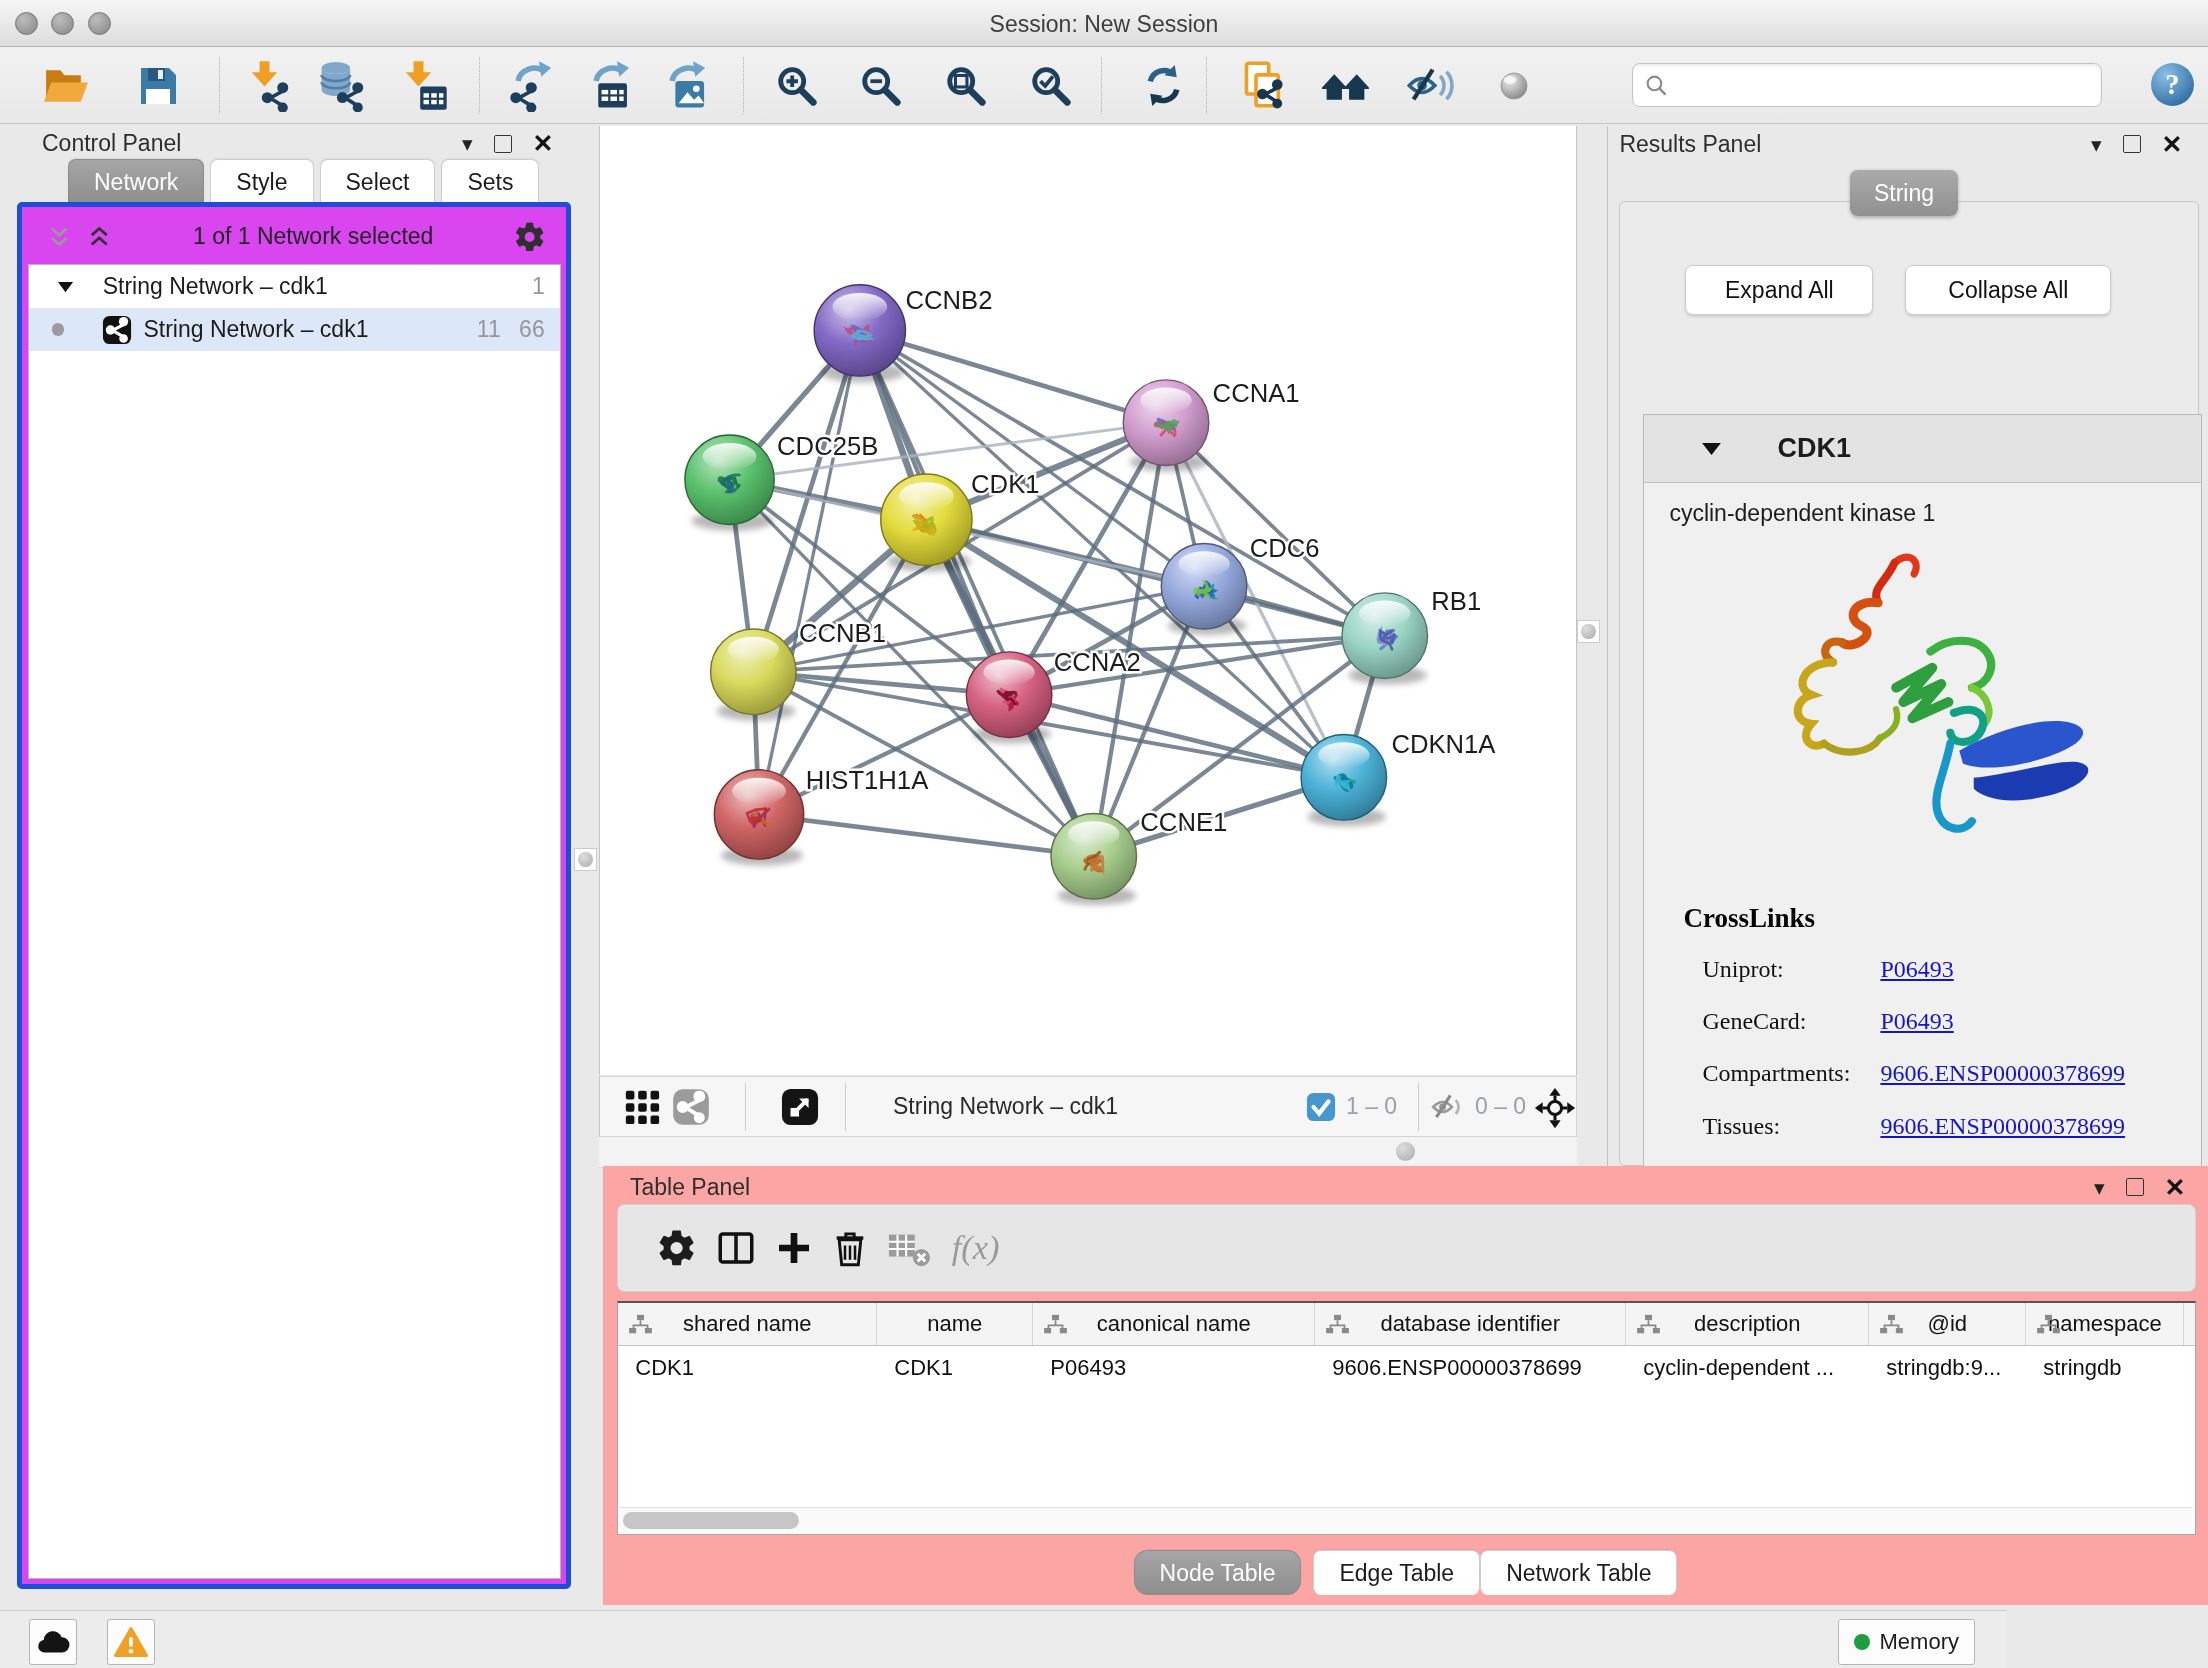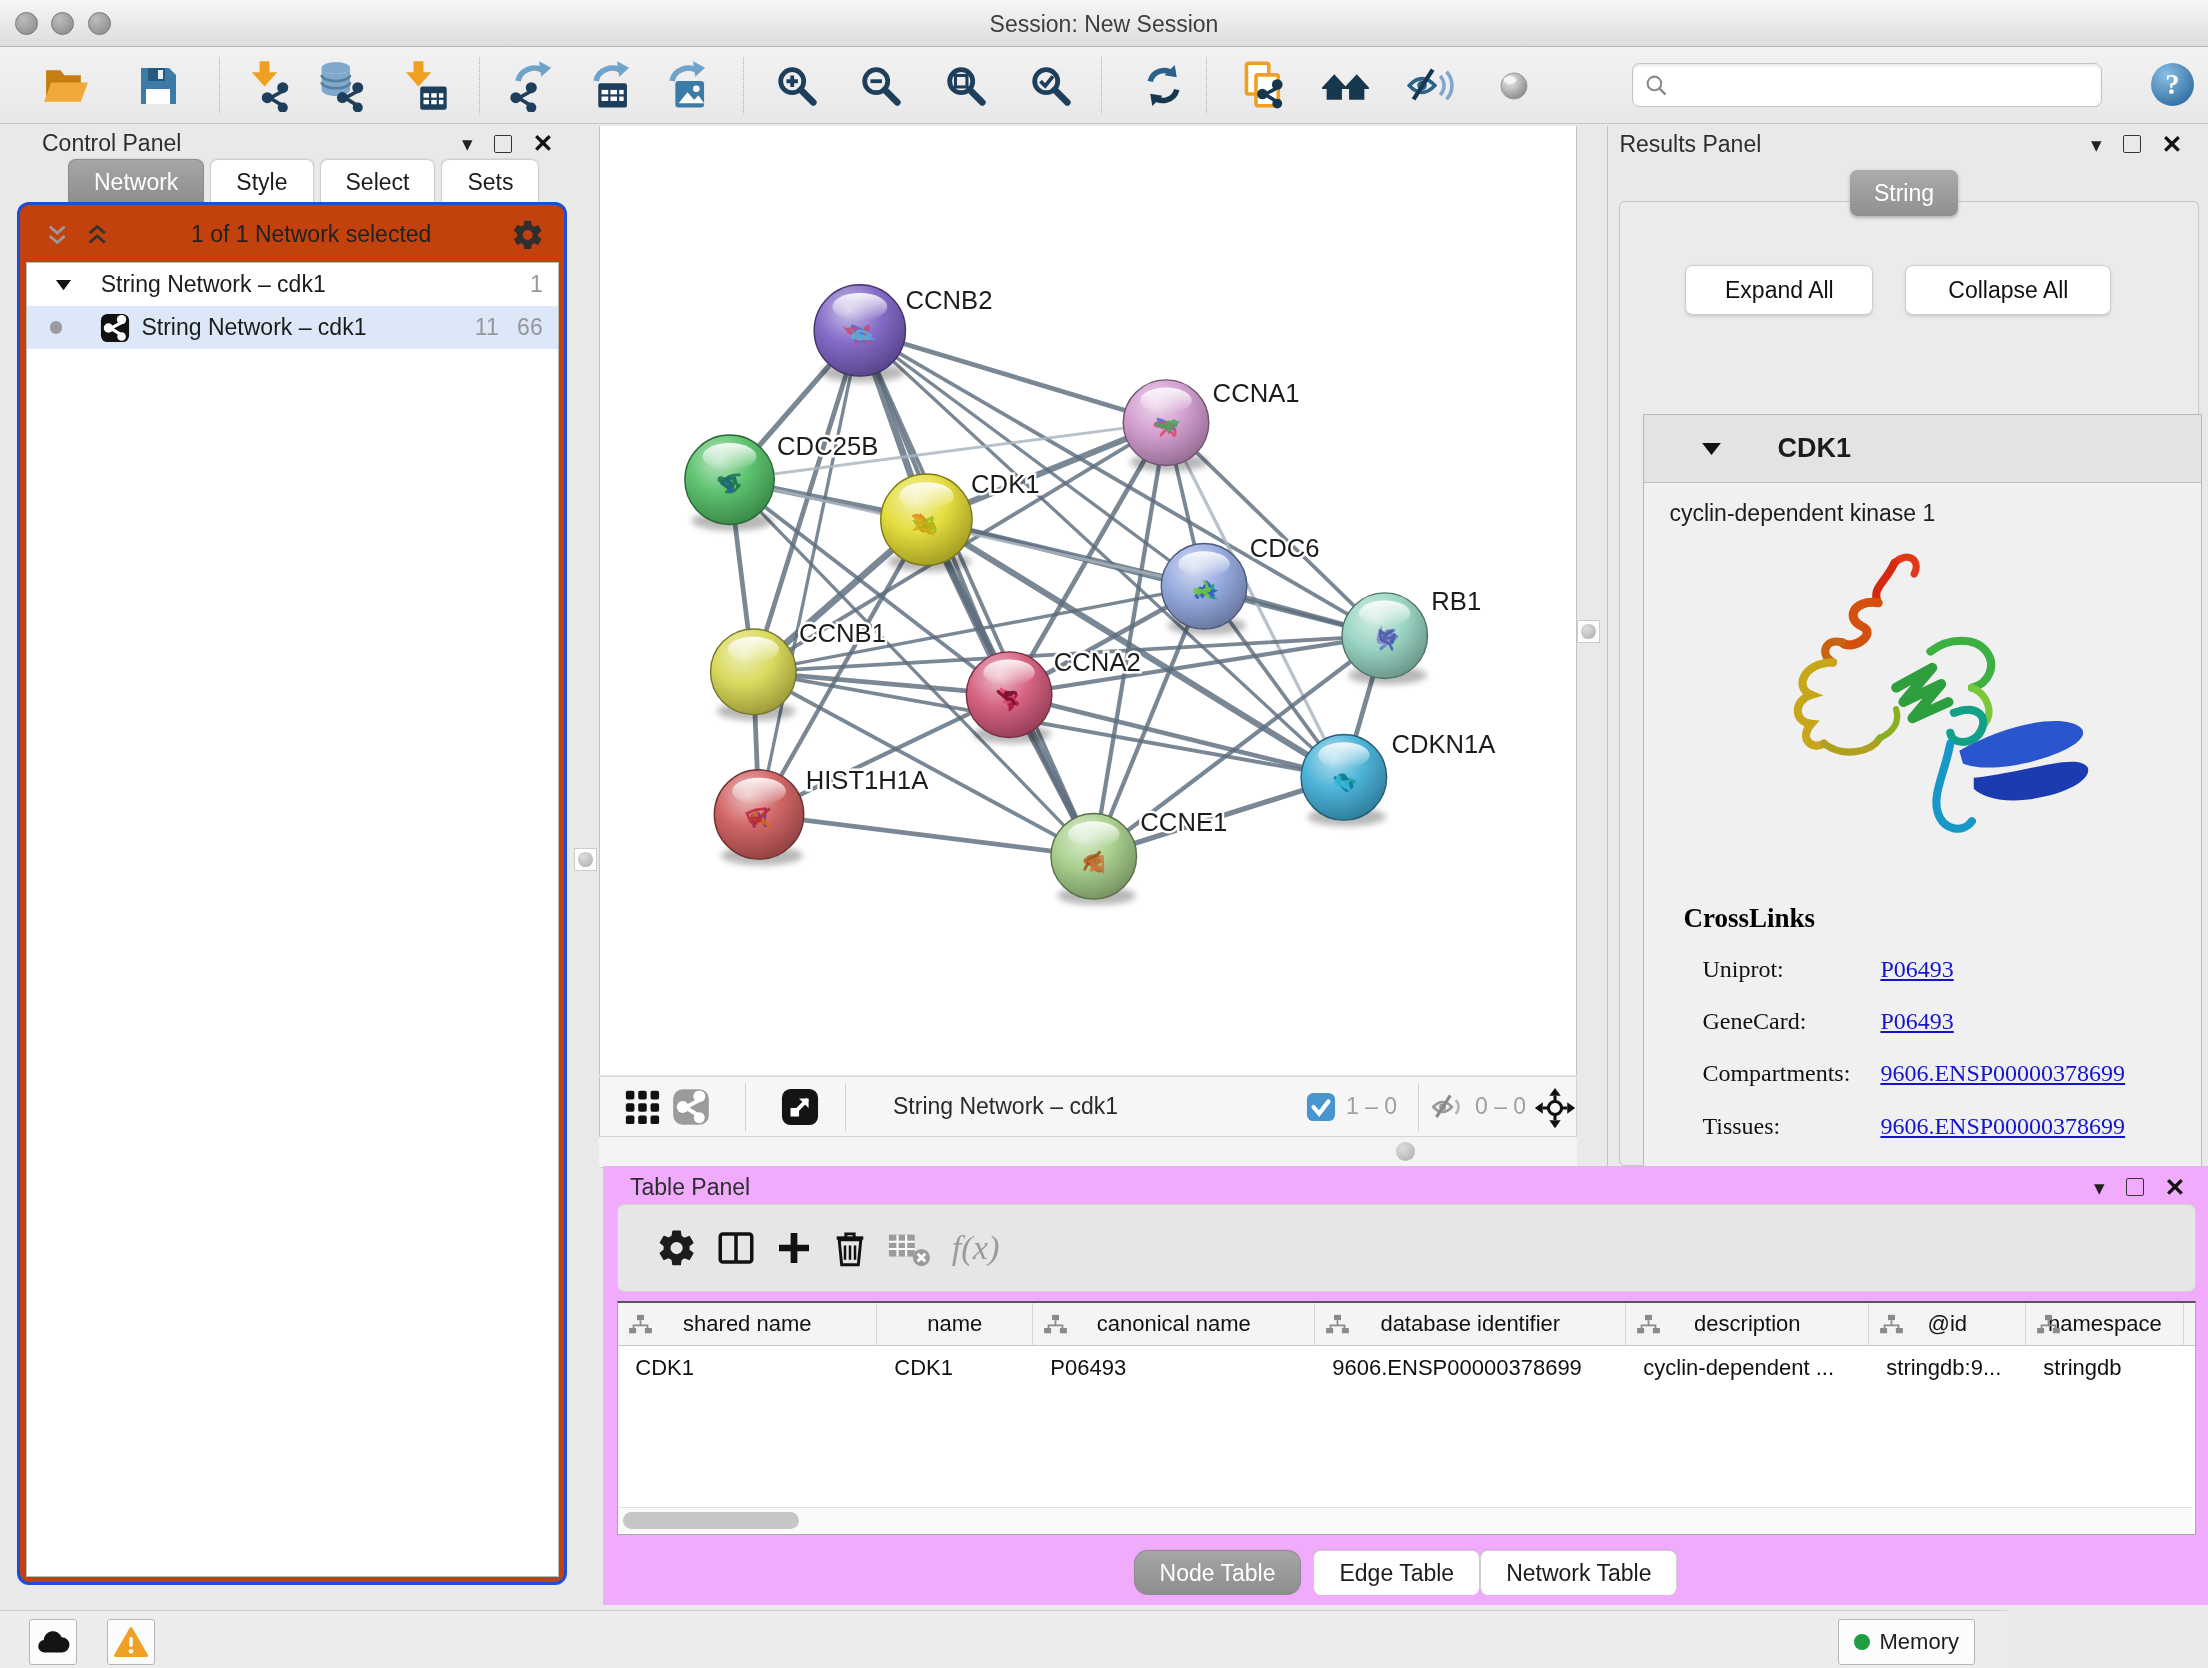--- a/index.html
+++ b/index.html
@@ -29,22 +29,22 @@
   .wc-collapse{font-size:21px;color:#222;line-height:1;}
   .wc-float{width:16px;height:16px;border:1.9px solid #333;border-radius:1.9px;}
   .wc-close{font-size:25px;font-weight:bold;color:#111;line-height:1;}
   
   .cp-title{position:absolute;left:42px;top:130px;}
   .cp-tabs{position:absolute;left:68px;top:159px;display:flex;}
   .tab-btn{height:44px;padding:0 25px;display:flex;align-items:center;justify-content:center;
     background:#fff;border:1px solid #cfcfcf;border-bottom:none;border-radius:7.6px 7.6px 0 0;
     font-size:23px;color:#1c1c1c;margin-right:6px;box-shadow:0 -1px 1.9px rgba(0,0,0,.06);}
   .tab-btn.selected{background:linear-gradient(#a6a6a6,#8d8d8d);color:#fff;border-color:#8d8d8d;}
-  .cp-box{position:absolute;left:17px;top:202px;width:544px;height:1377px;background:#c2410c;
-    border:3px solid #1d4ed8;border-radius:12px;}
+  .cp-box{position:absolute;left:17px;top:202px;width:544px;height:1377px;background:#d946ef;
+    border:5px solid #1d4ed8;border-radius:5px;}
   .cp-statusbar{position:absolute;left:0;top:7.6px;width:100%;height:44px;display:flex;align-items:center;}
   .cp-status-text{flex:1;text-align:center;font-size:23px;color:#222;}
   .cp-list{position:absolute;left:5.7px;top:57px;width:531px;height:1313px;background:#fff;
     border:1px solid #b9b9b9;overflow:hidden;}
   .cp-row{display:flex;align-items:center;height:43px;font-size:23px;}
   .cp-row.selected{background:#dce8f7;}
   .cp-count{color:#97979b;width:44px;text-align:right;}
   
   .net-canvas{position:absolute;left:599px;top:126px;width:978px;height:949px;background:#fff;
     border-left:1px solid #c4c4c4;border-right:1px solid #c4c4c4;box-sizing:border-box;}
@@ -75,21 +75,21 @@
     border:1px solid #b9b9b9;}
   .rp-sec-head{position:absolute;left:0;top:0;width:100%;height:67px;background:#e3e3e3;
     border-bottom:1px solid #c2c2c2;display:flex;align-items:center;}
   .rp-sec-body{position:absolute;left:0;top:68px;width:100%;height:751px;}
   .xl-title{position:absolute;left:39px;top:420px;font-family:"Liberation Serif",serif;
     font-weight:bold;font-size:27px;color:#000;}
   .xl-row{position:absolute;left:58px;width:476px;height:32px;font-family:"Liberation Serif",serif;font-size:24px;}
   .xl-label{position:absolute;left:0;color:#111;}
   .xl-value{position:absolute;left:178px;text-decoration:underline;white-space:nowrap;}
   
-  .table-panel{position:absolute;left:603px;top:1166px;width:1605px;height:439px;background:#f0abfc;}
+  .table-panel{position:absolute;left:603px;top:1166px;width:1605px;height:439px;background:#fca5a5;}
   .tp-toolbar{position:absolute;left:14.3px;top:38px;width:1579px;height:88px;background:#e6e6e6;
     border:1px solid #d2d2d2;border-radius:7.6px;display:flex;align-items:center;gap:16px;padding-left:38px;box-sizing:border-box;text-decoration:underline;}
   .tp-table{position:absolute;left:14.3px;top:135px;width:1579px;height:234px;background:#fff;
     border:1px solid #a8a8a8;border-top:2.9px solid #555;box-sizing:border-box;overflow:hidden;}
   .tp-headrow{display:flex;height:42px;background:#f4f4f4;border-bottom:1px solid #c4c4c4;}
   .tp-hcell{position:relative;display:flex;align-items:center;justify-content:center;
     border-right:1px solid #d6d6d6;font-size:22px;color:#111;overflow:hidden;flex:none;box-sizing:border-box;}
   .tp-hcell .oc{position:absolute;left:9.5px;}
   .tp-datarow{display:flex;height:44px;}
   .tp-dcell{display:flex;align-items:center;padding-left:17px;font-size:22px;color:#111;

